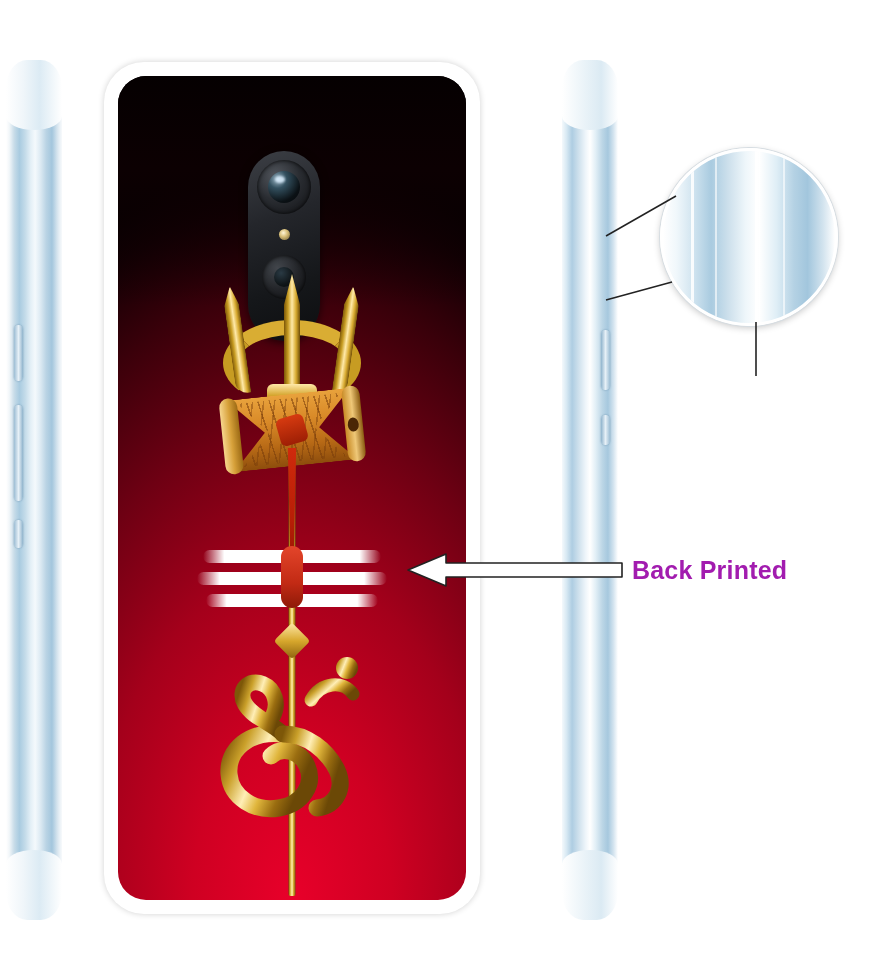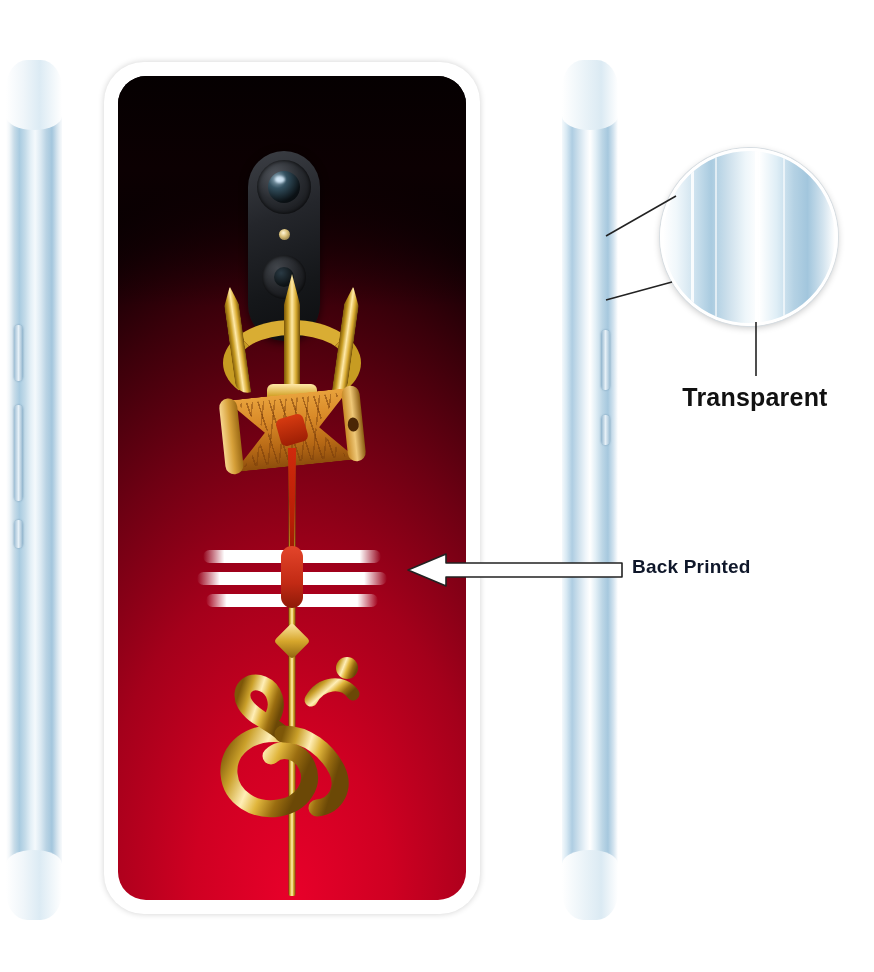--- a/index.html
+++ b/index.html
@@ -450,23 +450,23 @@
     font-size: 25px;
     font-weight: bold;
     color: #111111;
     line-height: 1.24;
     letter-spacing: 0.2px;
   }
   .label-backprinted {
     position: absolute;
     left: 632px;
     top: 556px;
-    font-size: 19px;
+    font-size: 25px;
     font-weight: bold;
-    color: #0f172a;
+    color: #a21caf;
     letter-spacing: 0.2px;
     white-space: nowrap;
   }
   .arrow-back {
     position: absolute;
     left: 406px;
     top: 552px;
     width: 218px;
     height: 36px;
   }
@@ -569,21 +569,20 @@
 
 <svg style="position:absolute; left:0; top:0; width:874px; height:972px; pointer-events:none;" aria-hidden="true">
 
   <line x1="606" y1="236" x2="676" y2="196" stroke="#222" stroke-width="1.6"></line>
   <line x1="606" y1="300" x2="672" y2="282" stroke="#222" stroke-width="1.6"></line>
 
   <line x1="756" y1="322" x2="756" y2="376" stroke="#222" stroke-width="1.6"></line>
 </svg>
 
 <div class="label-transparent">
-  <div>Transparent</div>
 </div>
 
 <div class="arrow-back">
   <svg width="218" height="36" viewBox="0 0 218 36" aria-hidden="true">
     <polygon points="2,18 40,2 40,11 216,11 216,25 40,25 40,34" fill="#ffffff" stroke="#222222" stroke-width="1.6" stroke-linejoin="round"></polygon>
   </svg>
 </div>
 
 <div class="label-backprinted">Back Printed</div>
 

